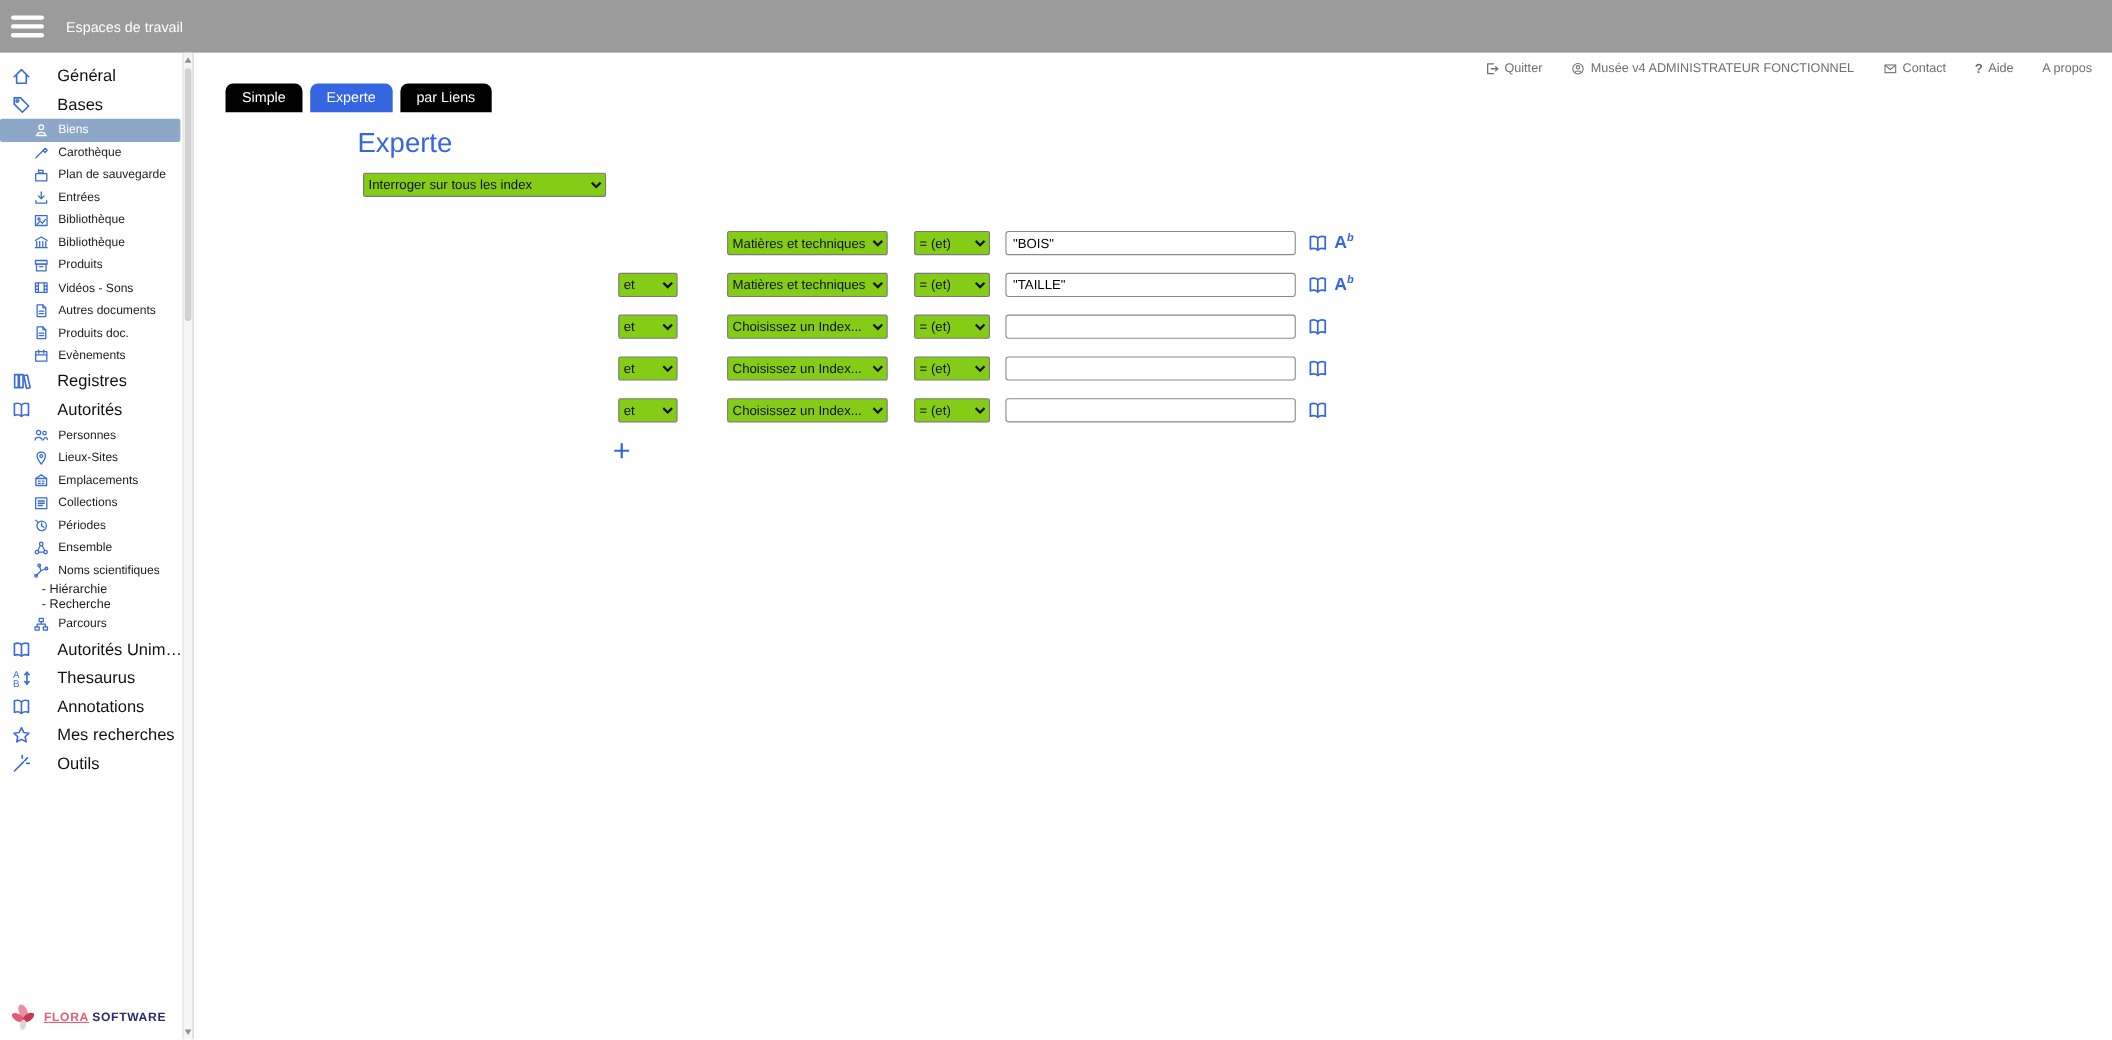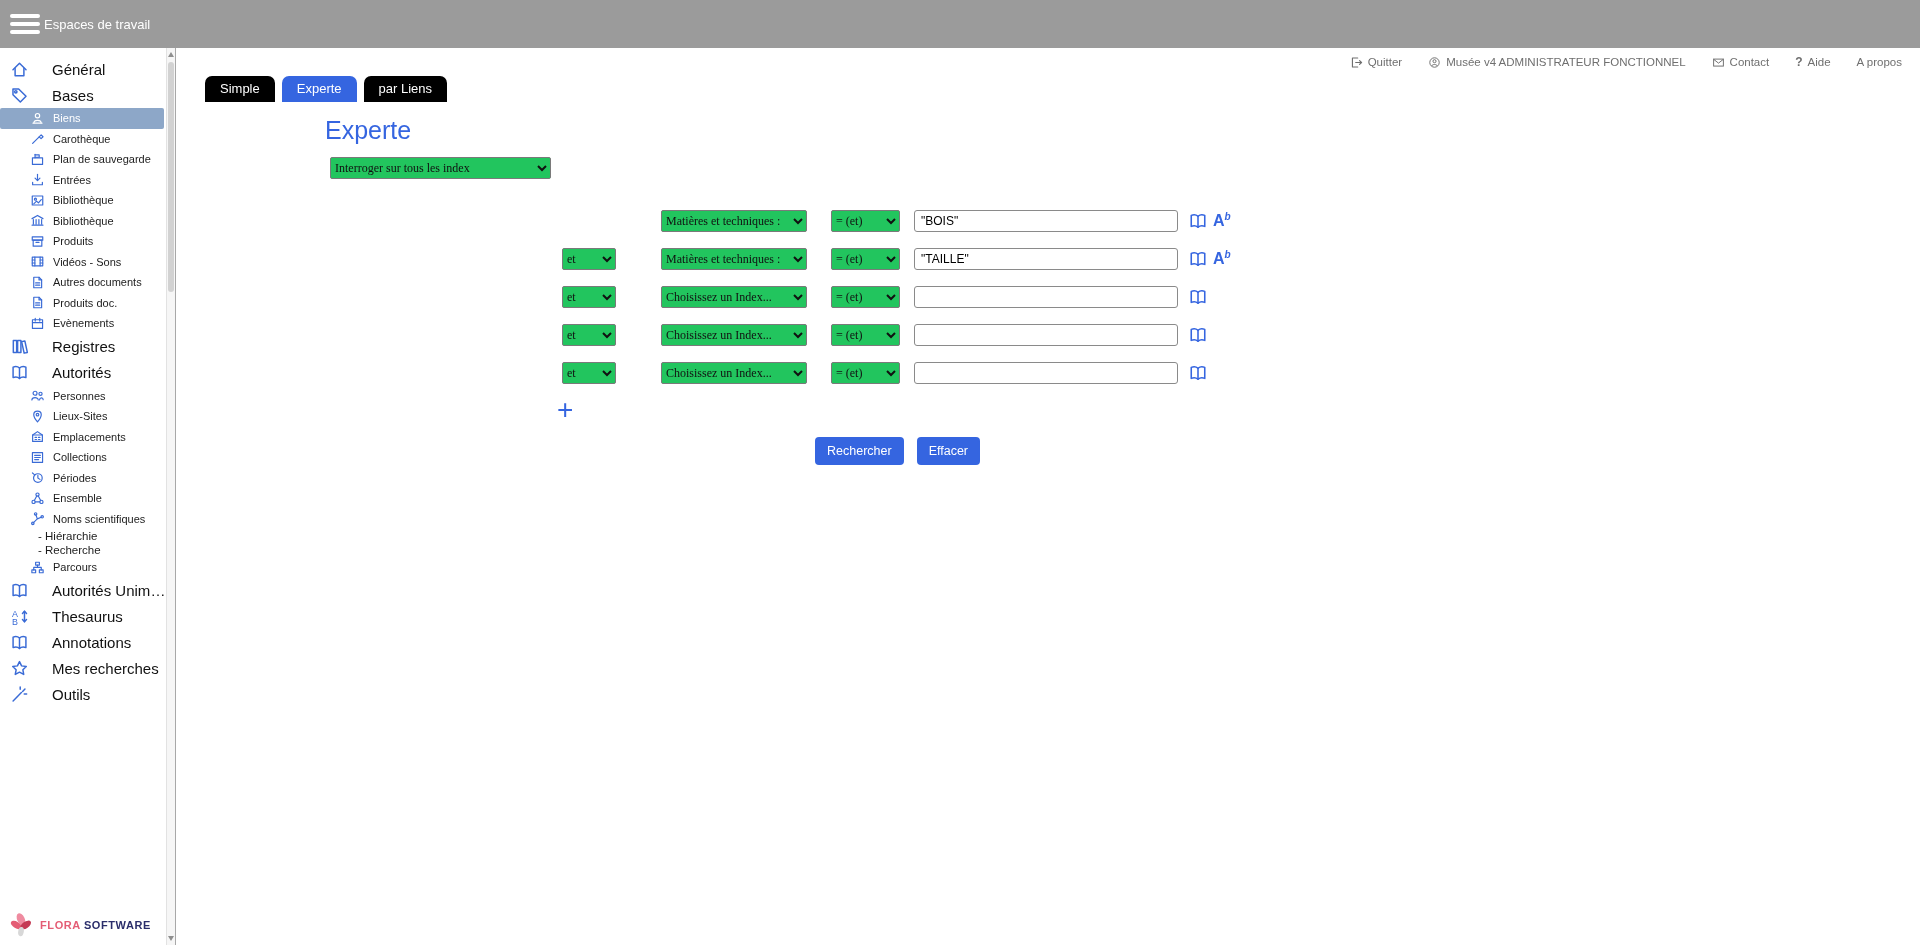--- a/index.html
+++ b/index.html
@@ -7,21 +7,21 @@
   body {
     width:1920px; height:945px; overflow:hidden; background:#fff;
     font-family:"Liberation Sans", sans-serif; color:#222;
   }
   
   .topbar {
     height:48px; background:#9b9b9b; display:flex; align-items:center; color:#fff;
   }
   .hamburger { width:30px; margin-left:10px; cursor:pointer; display:flex; flex-direction:column; gap:4px; }
   .hamburger .bar { height:4px; background:#fff; border-radius:2px; }
-  .workspace-label { font-size:13px; margin-left:4px; }
+  .workspace-label { font-size:13px; margin-left:20px; }
   .app-title { margin-left:auto; margin-right:16px; font-size:21px; font-weight:bold; letter-spacing:.2px; }
 
   
   .layout { display:flex; height:897px; }
 
   
   .sidebar {
     width:176px; flex:0 0 176px; position:relative; border-right:1px solid #a8a8a8;
     padding:8px 9px 0 0; background:#fff;
   }
@@ -40,21 +40,21 @@
     position:absolute; top:0; right:0; bottom:0; width:9px;
     background:#f6f6f6; border-left:1px solid #e2e2e2;
   }
   .sb-arrow { position:absolute; left:1px; width:0; height:0; border-left:3.5px solid transparent; border-right:3.5px solid transparent; cursor:pointer; }
   .sb-arrow.up { top:4px; border-bottom:5px solid #8f8f8f; }
   .sb-arrow.down { bottom:4px; border-top:5px solid #8f8f8f; }
   .sb-thumb { position:absolute; left:1px; top:14px; width:6px; height:230px; background:#d2d2d2; border-radius:3px; cursor:pointer; }
 
   .logo { position:absolute; left:6px; bottom:5px; display:flex; align-items:center; gap:4px; }
   .logo-text { font-size:11px; letter-spacing:.6px; white-space:nowrap; }
-  .logo-flora { color:#e45d75; font-weight:bold; }
+  .logo-flora { color:#e45d75; font-weight:bold;text-decoration:underline; }
   .logo-software { color:#2b2e6b; font-weight:bold; margin-left:3px; }
 
   
   .main { flex:1; position:relative; background:#fff; }
 
   .hlinks {
     height:28px; display:flex; justify-content:flex-end; align-items:center;
     gap:26px; padding-right:18px; color:#6f6f6f; font-size:11.5px;
   }
   .hlink { display:flex; align-items:center; gap:5px; cursor:pointer; }
@@ -65,22 +65,22 @@
   .tab {
     background:#000000; color:#fff; font-size:13px; padding:5px 15px;
     border-radius:7px 7px 0 0; cursor:pointer; height:26px;
   }
   .tab.active { background:#3565e0; }
 
   .page-heading { margin:14px 0 0 149px; color:#3565e0; font-size:25px; font-weight:400; }
 
   .scope-wrap { margin:12px 0 0 154px; }
   select {
-    height:22px; font-size:12px; font-family:Liberation Serif, serif;
-    border:1px solid #7a7a7a; border-radius:2px; background:#22c55e; color:#111;
+    height:22px; font-size:12px; font-family:Liberation Sans, sans-serif;
+    border:1px solid #7a7a7a; border-radius:2px; background:#84cc16; color:#111;
   }
   .scope-select { width:221px; }
 
   .rows { margin-top:30px; }
   .qrow { display:flex; align-items:center; height:24px; margin-bottom:14px; margin-left:386px; }
   .bool-select { width:54px; margin-right:45px; }
   .bool-select.hiddensel { visibility:hidden; }
   .index-select { width:146px; margin-right:24px; }
   .op-select { width:69px; margin-right:14px; }
   .value-input {
@@ -539,19 +539,15 @@
                 <path d="M8 4.2 C6.6 3 4.2 2.9 2.6 3.5 V12.3 C4.2 11.7 6.6 11.8 8 13 C9.4 11.8 11.8 11.7 13.4 12.3 V3.5 C11.8 2.9 9.4 3 8 4.2 Z"></path>
                 <path d="M8 4.2 V13"></path>
               </g>
             </svg>
           </span>
         </div>
       </div>
 
     <div class="add-row">+</div>
 
-    <div class="btn-row">
-      <button class="btn">Rechercher</button>
-      <button class="btn">Effacer</button>
-    </div>
 
   </div>
 </div>
 
 </body></html>

